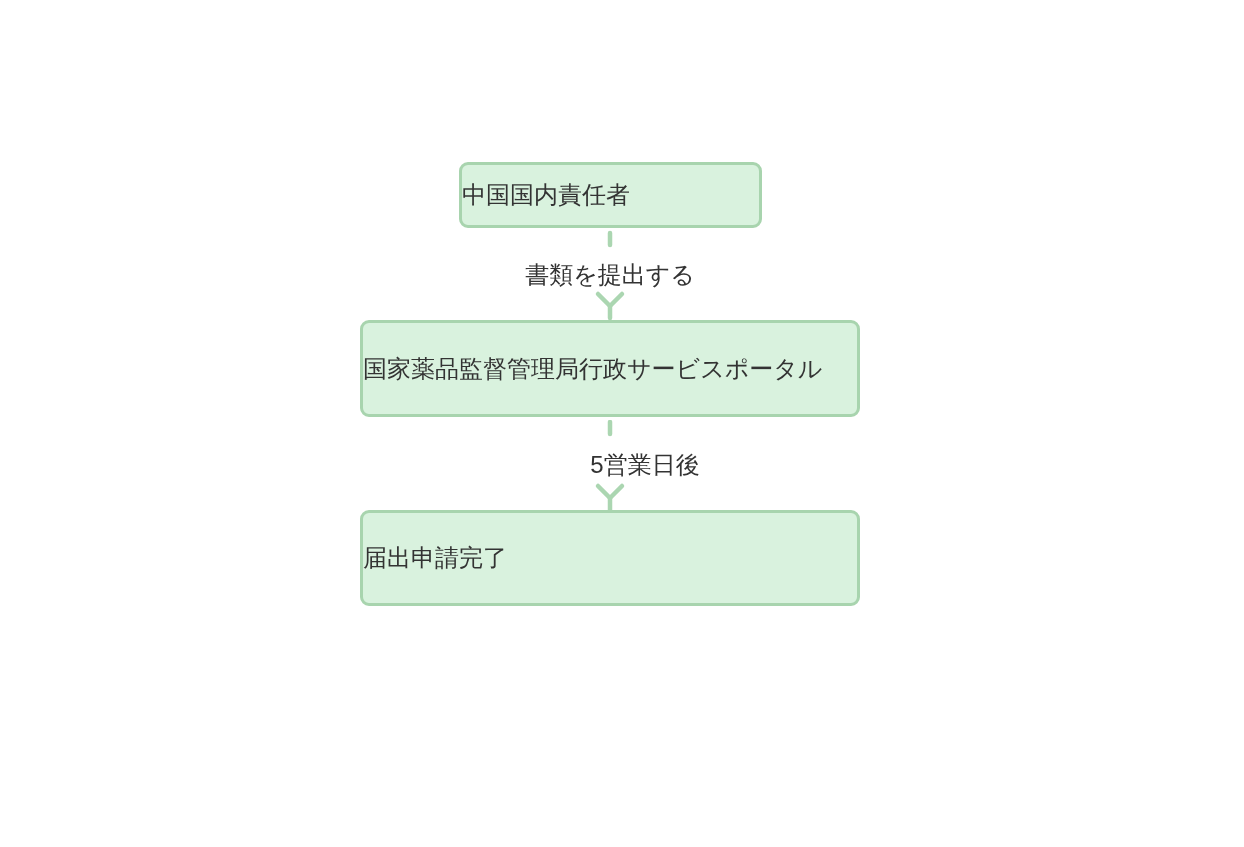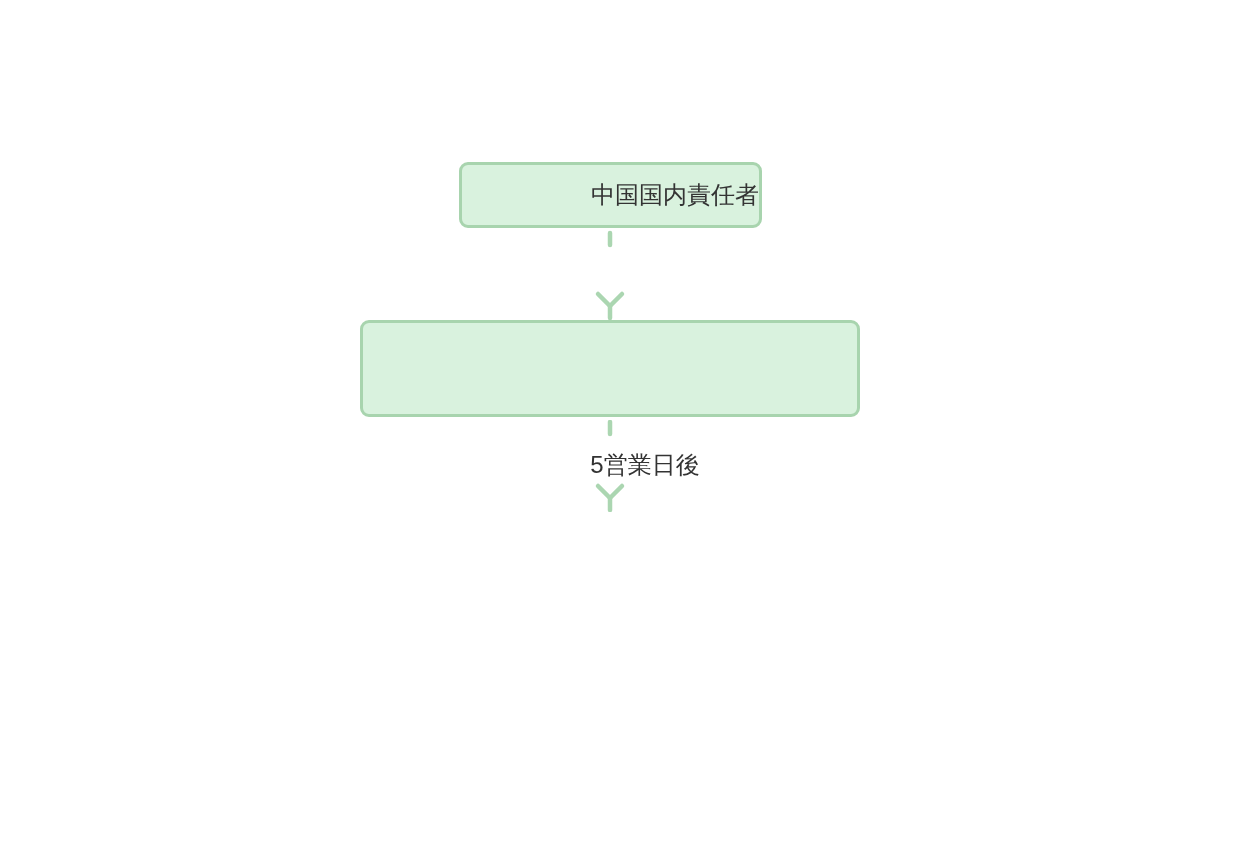--- a/index.html
+++ b/index.html
@@ -18,21 +18,21 @@
     overflow: hidden;
   }
   .node {
     position: absolute;
     box-sizing: border-box;
     background: var(--node-fill, #d9f2de);
     border: 3px solid var(--node-border, #a8d4ae);
     border-radius: 9px;
     display: flex;
     flex-direction: column;
-    align-items: flex-end;
+    align-items: flex-start;
     justify-content: center;
     color: var(--text, #333333);
     font-size: 24px;
     line-height: 36px;
     text-align: center;
     white-space: nowrap;
   }
   #node-responsible-person {
     left: 459px;
     top: 162px;
@@ -87,26 +87,31 @@
   <div class="node" id="node-responsible-person">
     <span>中国国内責任者</span>
   </div>
 
   <svg class="edge-arrow" id="edge-arrow-1" viewBox="0 0 32 92" xmlns="http://www.w3.org/2000/svg" aria-hidden="true">
     <line x1="16" y1="3" x2="16" y2="15"></line>
     <polyline points="4,64 16,76 28,64"></polyline>
     <line x1="16" y1="76" x2="16" y2="88"></line>
   </svg>
 
+  <div class="edge-label" id="edge-label-submit">書類を提出する</div>
 
   <div class="node" id="node-nmpa-portal">
+    <span>国家薬品監督管理局行政サービスポータル</span>
   </div>
 
   <svg class="edge-arrow" id="edge-arrow-2" viewBox="0 0 32 92" xmlns="http://www.w3.org/2000/svg" aria-hidden="true">
     <line x1="16" y1="2" x2="16" y2="14"></line>
     <polyline points="4,66 16,78 28,66"></polyline>
     <line x1="16" y1="78" x2="16" y2="90"></line>
   </svg>
 
   <div class="edge-label" id="edge-label-5days">5営業日後</div>
 
+  <div class="node" id="node-application-complete">
+    <span>届出申請完了</span>
+  </div>
 
 </div>
 
 </body></html>

